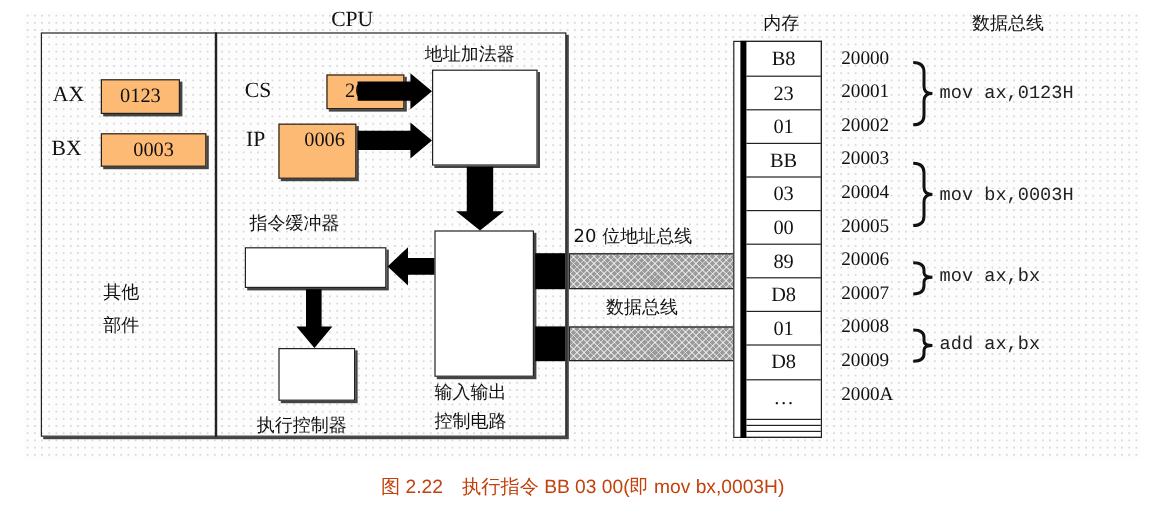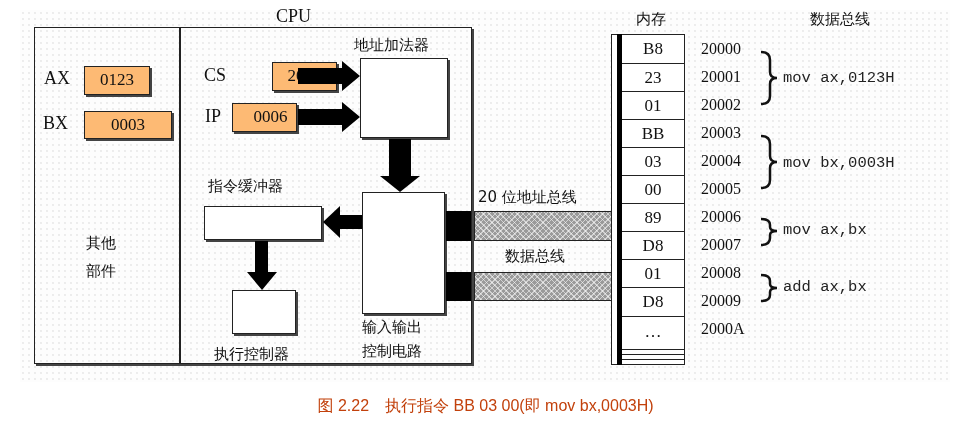--- a/index.html
+++ b/index.html
@@ -43,21 +43,21 @@
 <div class="reg" style="left:84px; top:66px; width:66px; height:29px;">0123</div>
 <div class="lbl" style="left:43px; top:113px;">BX</div>
 <div class="reg" style="left:84px; top:111px; width:88px; height:28px;">0003</div>
 
 <div class="lbl cjk" style="left:86px; top:234px;">其他</div>
 <div class="lbl cjk" style="left:86px; top:262px;">部件</div>
 
 <div class="lbl" style="left:204px; top:65px;">CS</div>
 <div class="reg" style="left:232px; top:62px; width:65px; height:29px;margin-left:40px;">2000</div>
 <div class="lbl" style="left:205px; top:106px;">IP</div>
-<div class="reg" style="left:232px; top:103px; width:65px; height:29px;padding-left:12px;">0006</div>
+<div class="reg" style="left:232px; top:103px; width:65px; height:46px;padding-left:12px;">0006</div>
 
 <div class="lbl cjk" style="left:354px; top:36px;">地址加法器</div>
 <div class="box shadow" style="left:360px; top:58px; width:88px; height:80px;"></div>
 
 <div class="lbl cjk" style="left:208px; top:177px;">指令缓冲器</div>
 <div class="box shadow" style="left:204px; top:206px; width:118px; height:34px;"></div>
 
 <div class="box shadow" style="left:232px; top:290px; width:64px; height:44px;"></div>
 <div class="lbl cjk" style="left:214px; top:345px;">执行控制器</div>
 

